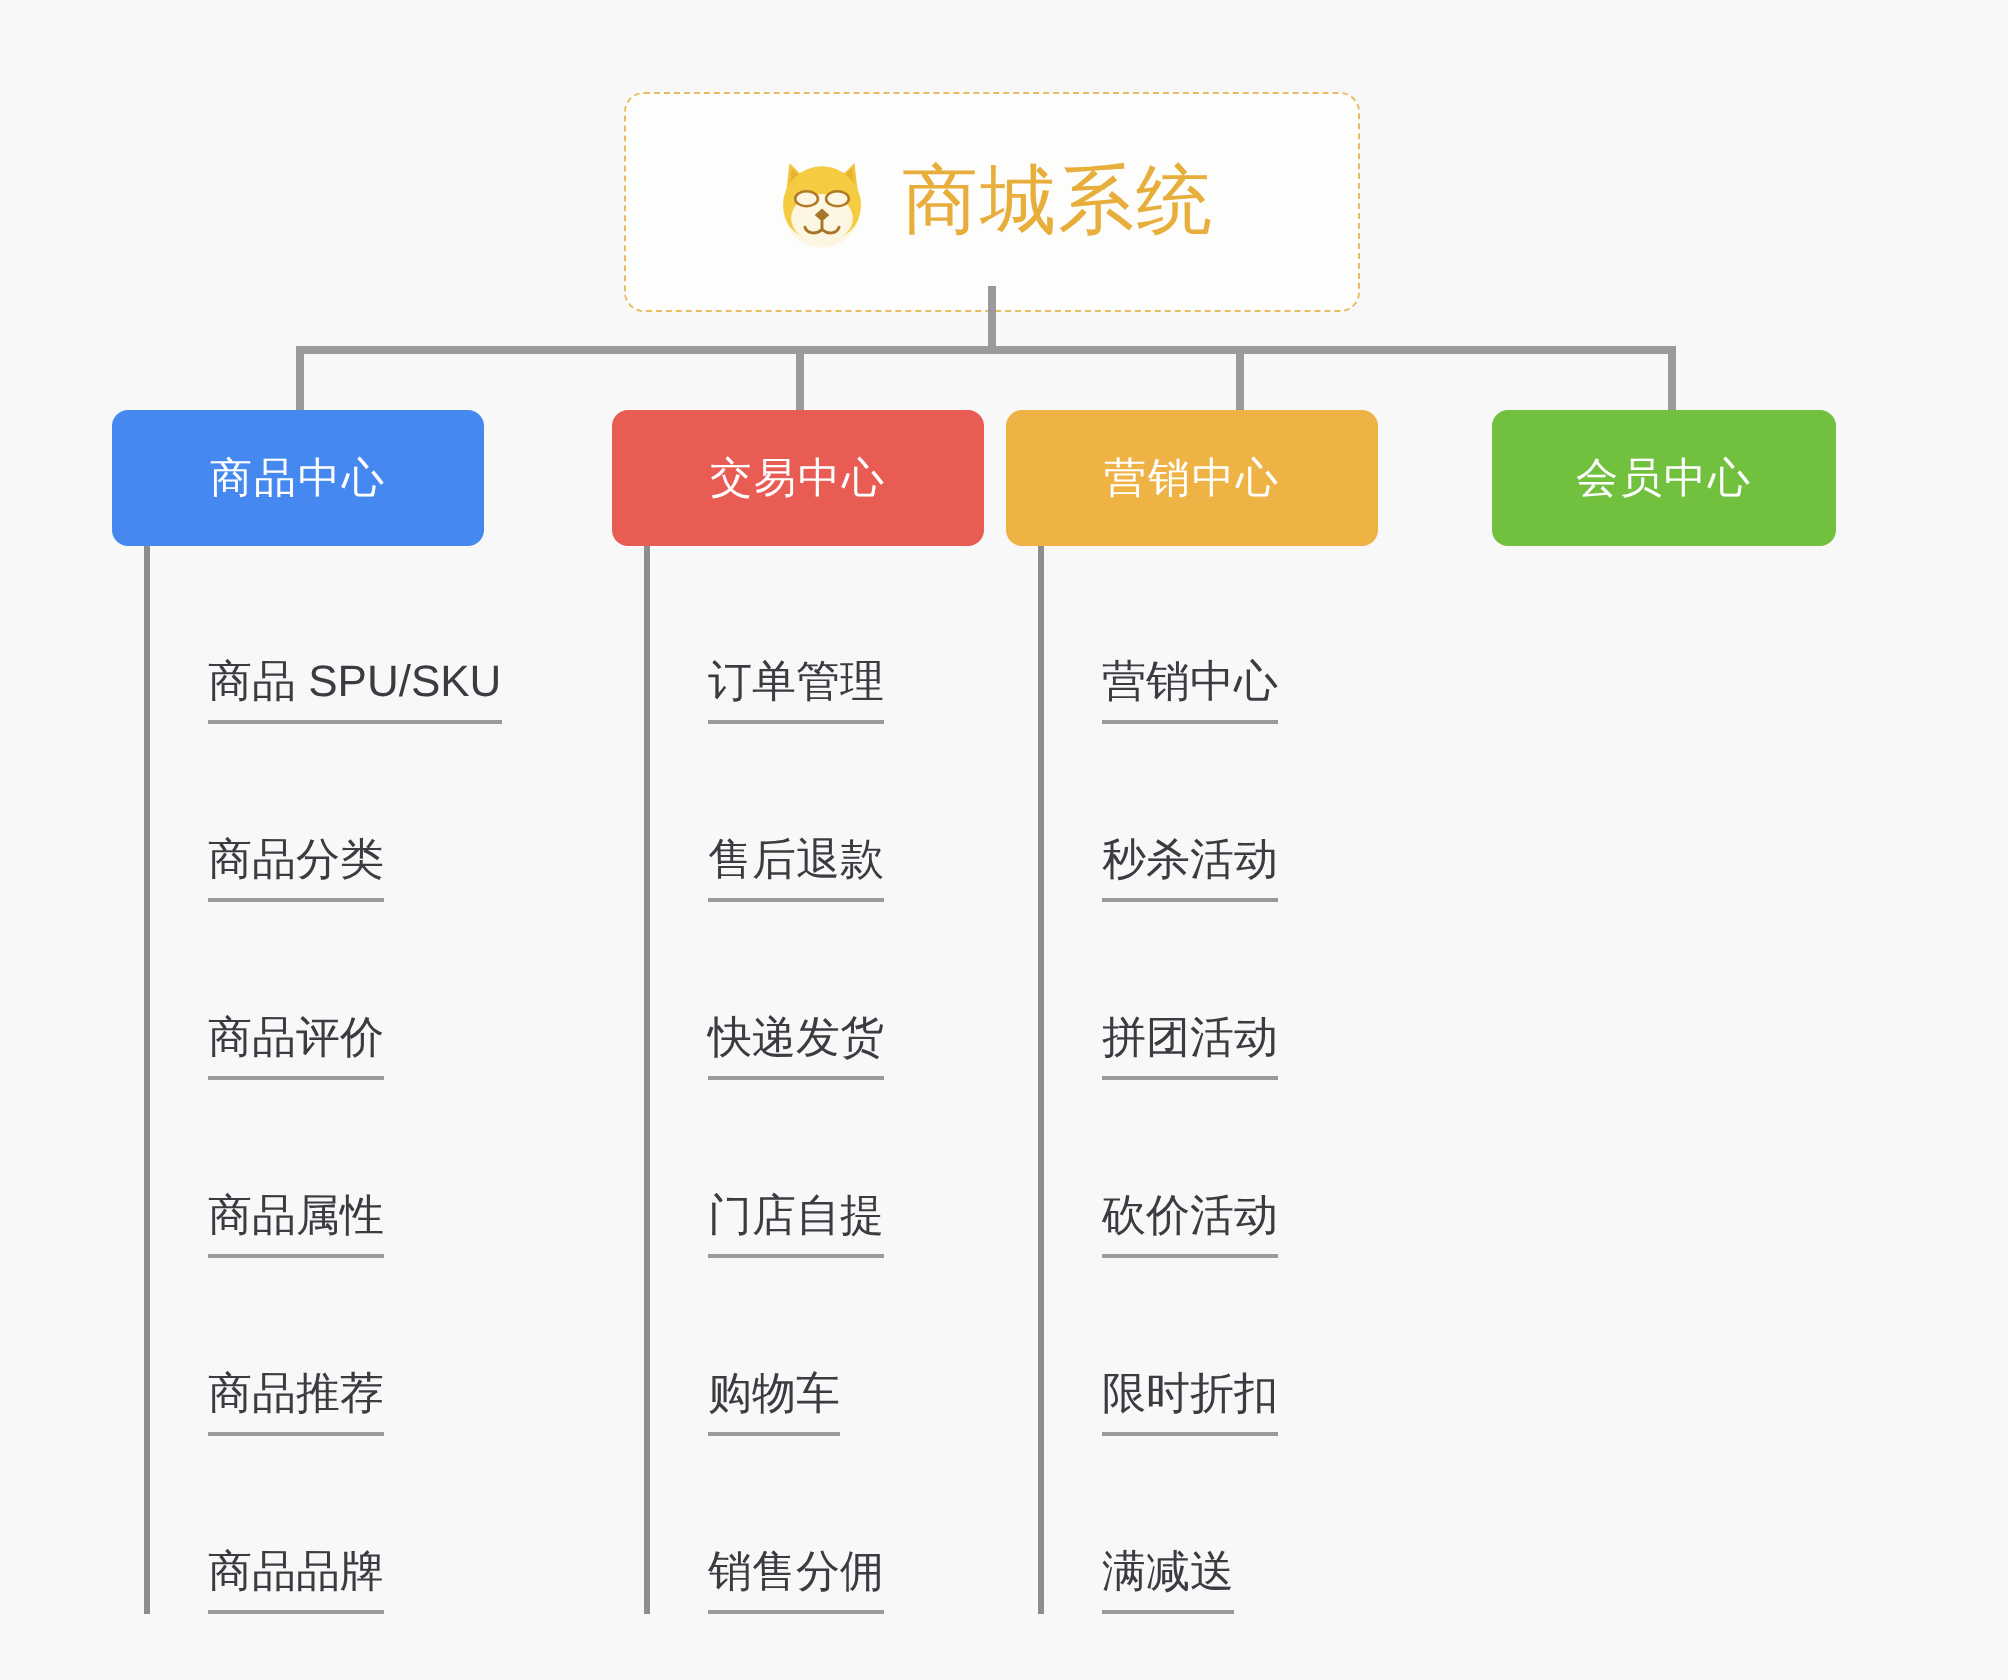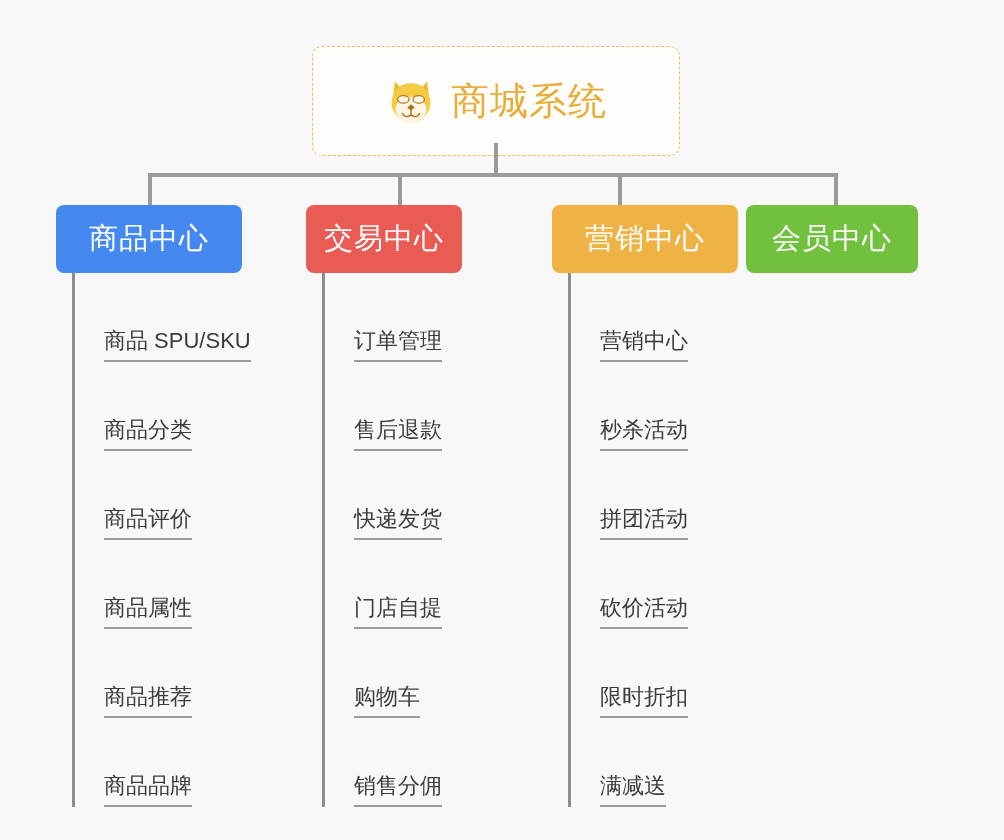--- a/index.html
+++ b/index.html
@@ -76,36 +76,36 @@
   }
 
   
   .column {
     position: absolute;
     top: 205px;
     width: 236px;
   }
   .col-0 { left: 56px; }
   .col-1 { left: 306px; }
-  .col-2 { left: 552px; }
+  .col-2 { left: 503px; }
   .col-3 { left: 746px; }
 
   .cat-header {
     height: 68px;
     border-radius: 8px;
     display: flex;
     align-items: center;
     justify-content: center;
     color: #ffffff;
-    font-size: 29px;
+    font-size: 21px;
     letter-spacing: 1px;
     white-space: nowrap;
   }
   .col-0 .cat-header { width: 186px; }
-  .col-1 .cat-header { width: 156px; }
+  .col-1 .cat-header { width: 186px; }
   .col-2 .cat-header { width: 186px; }
   .col-3 .cat-header { width: 172px; }
 
   
   .leaf-list {
     position: relative;
     margin-top: 0;
     padding-top: 0;
   }
   .leaf-spine {

